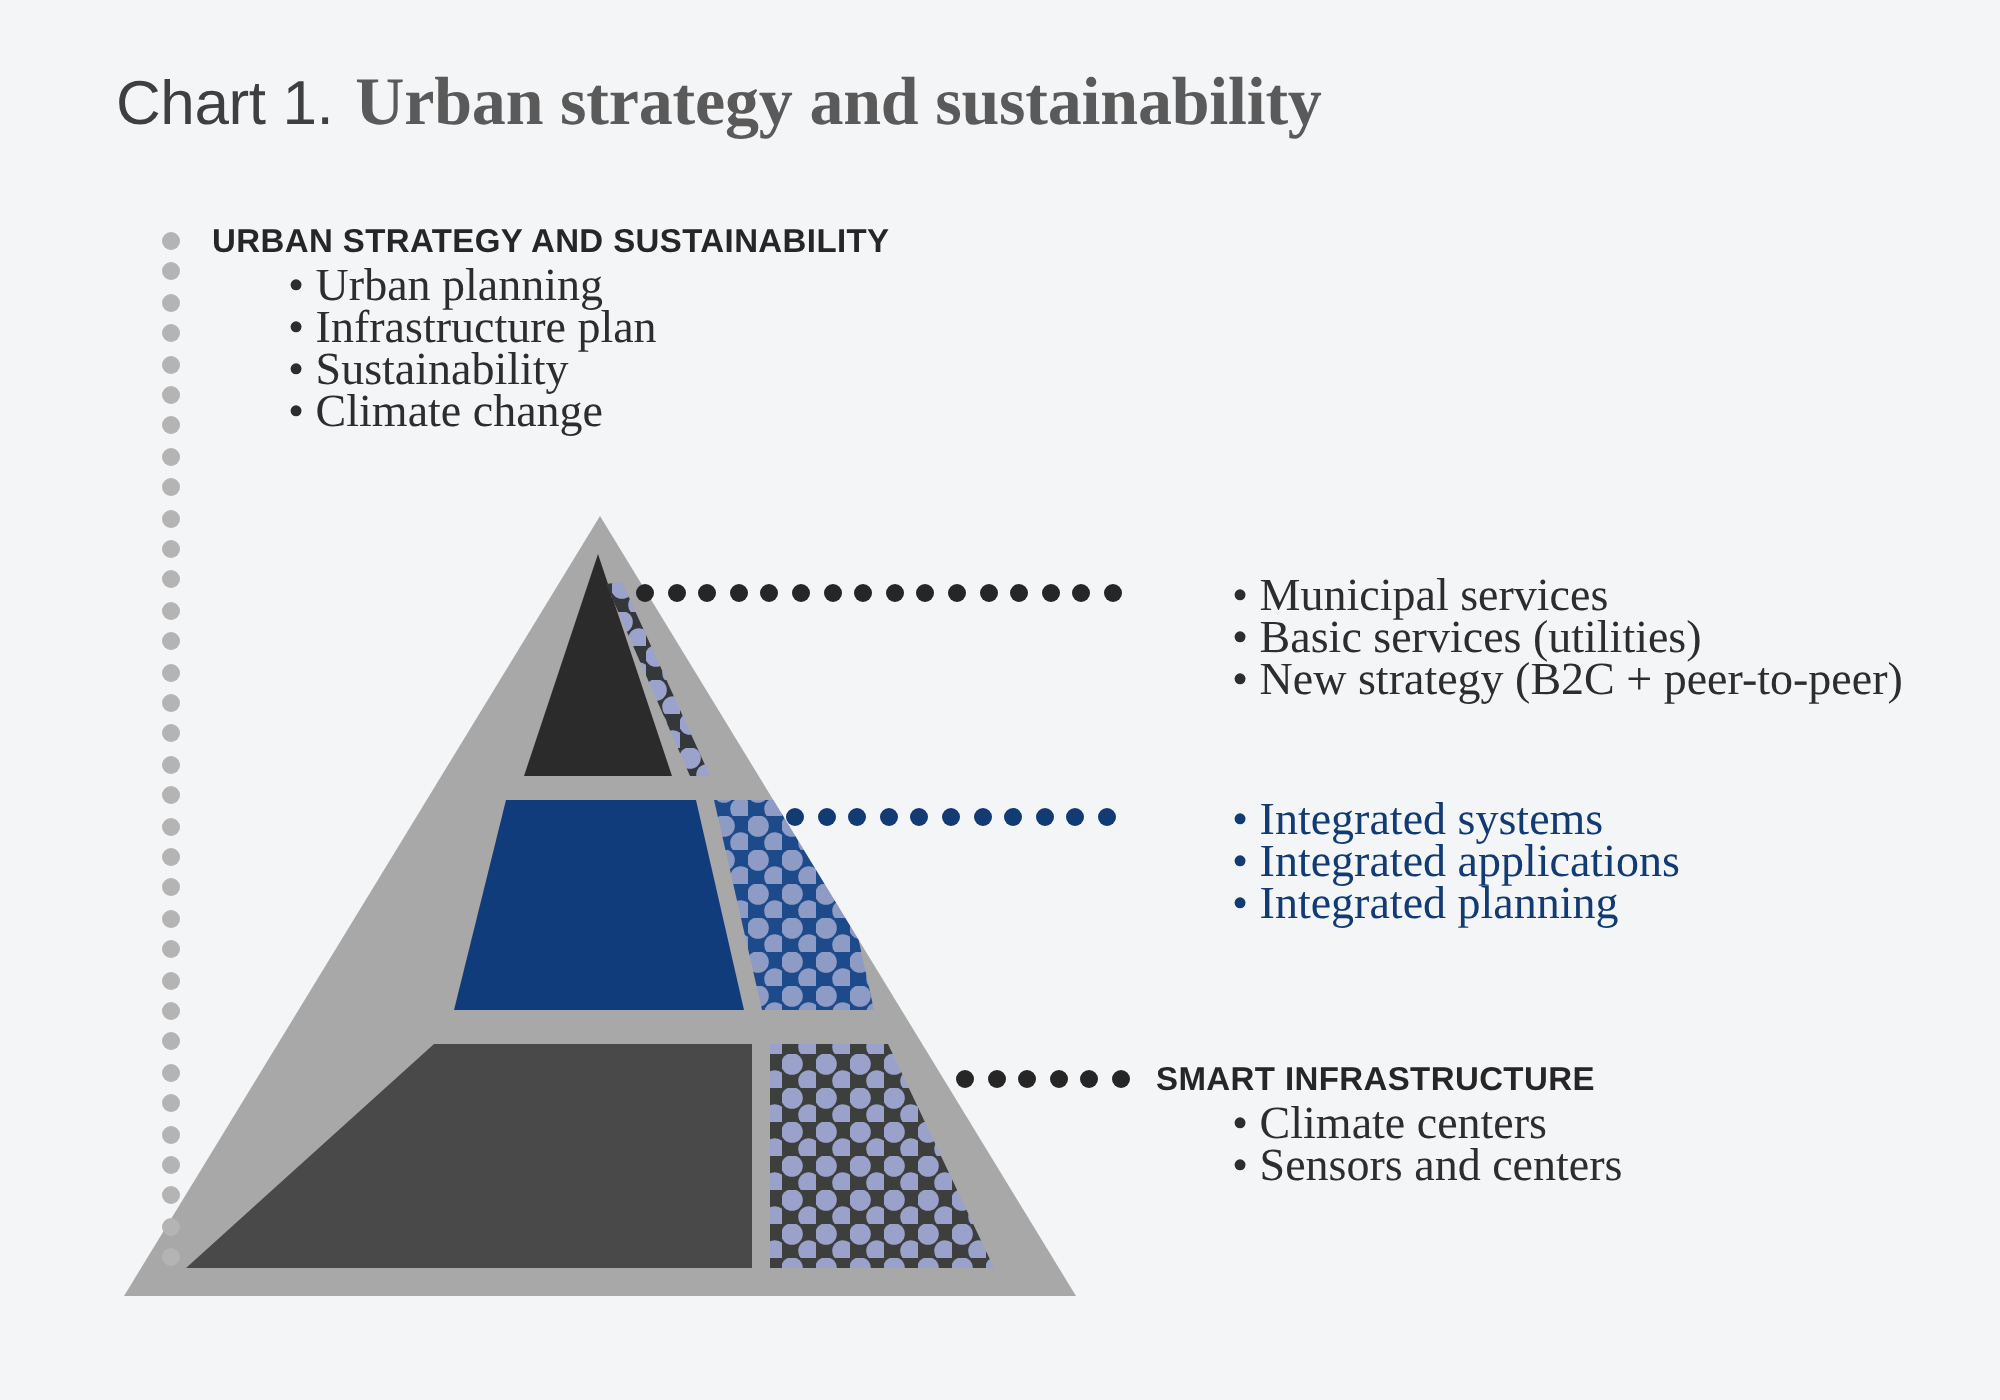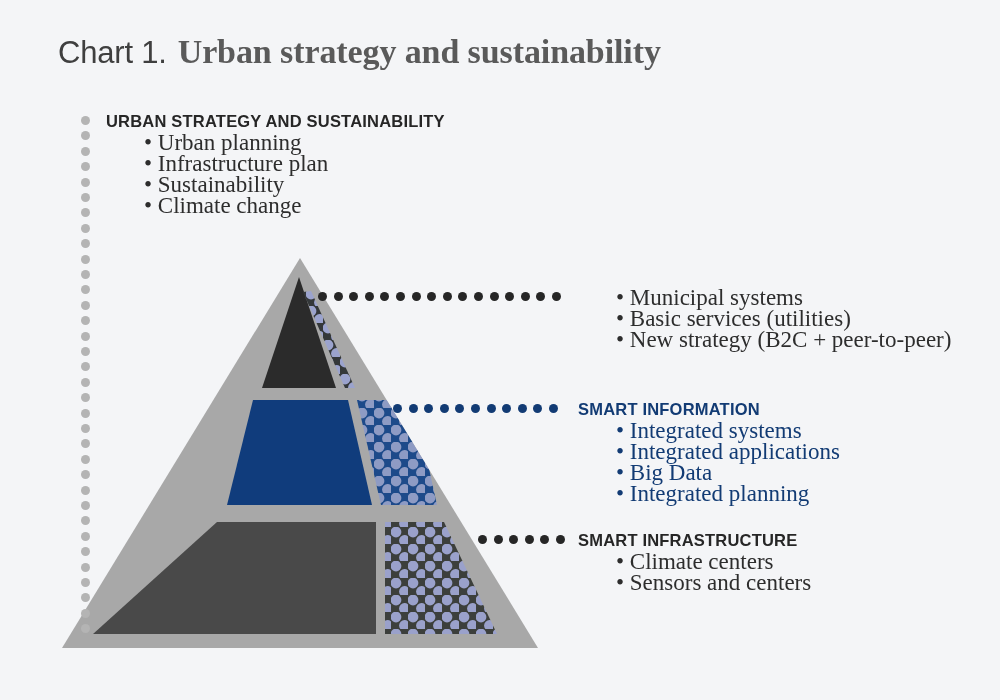--- a/index.html
+++ b/index.html
@@ -227,30 +227,28 @@
 
   <div class="block" id="block-top">
     <div class="block-heading">URBAN STRATEGY AND SUSTAINABILITY</div>
     <div class="block-item">• Urban planning</div>
     <div class="block-item">• Infrastructure plan</div>
     <div class="block-item">• Sustainability</div>
     <div class="block-item">• Climate change</div>
   </div>
 
   <div class="block" id="block-svc">
-    <div class="block-item">• Municipal systems</div>
+    <div class="block-item">• Municipal services</div>
     <div class="block-item">• Basic services (utilities)</div>
     <div class="block-item">• New strategy (B2C + peer-to-peer)</div>
   </div>
 
   <div class="block" id="block-info">
-    <div class="block-heading navy">SMART INFORMATION</div>
     <div class="block-item navy">• Integrated systems</div>
     <div class="block-item navy">• Integrated applications</div>
-    <div class="block-item navy">• Big Data</div>
     <div class="block-item navy">• Integrated planning</div>
   </div>
 
   <div class="block" id="block-infra">
     <div class="block-heading">SMART INFRASTRUCTURE</div>
     <div class="block-item">• Climate centers</div>
     <div class="block-item">• Sensors and centers</div>
   </div>
 
 </div>

